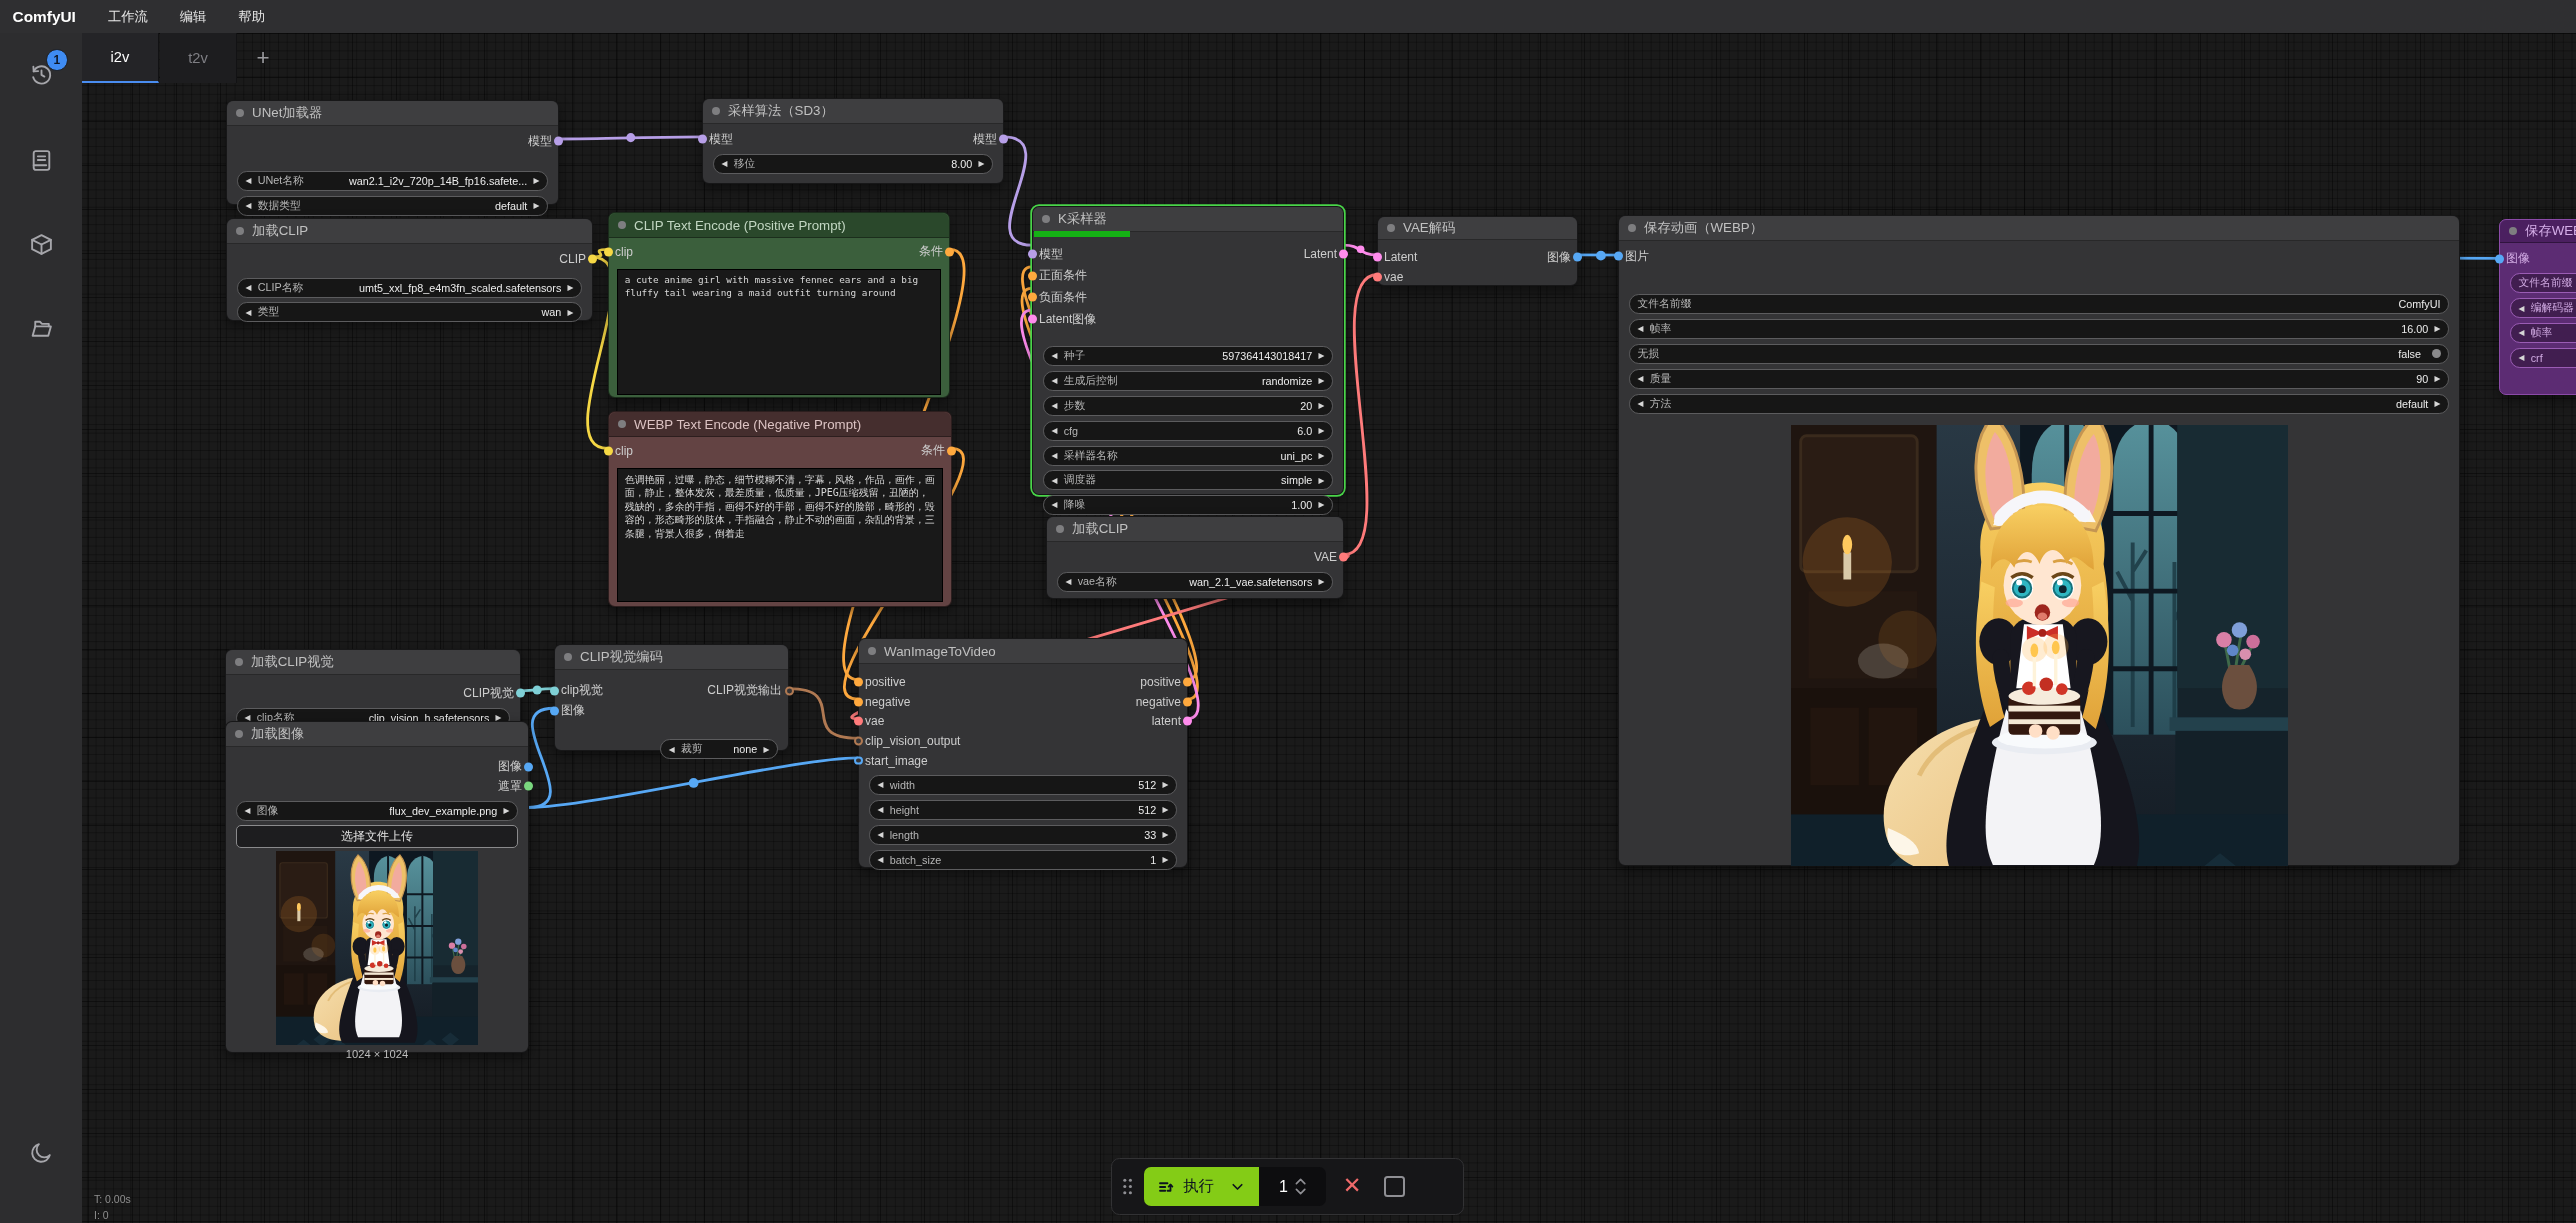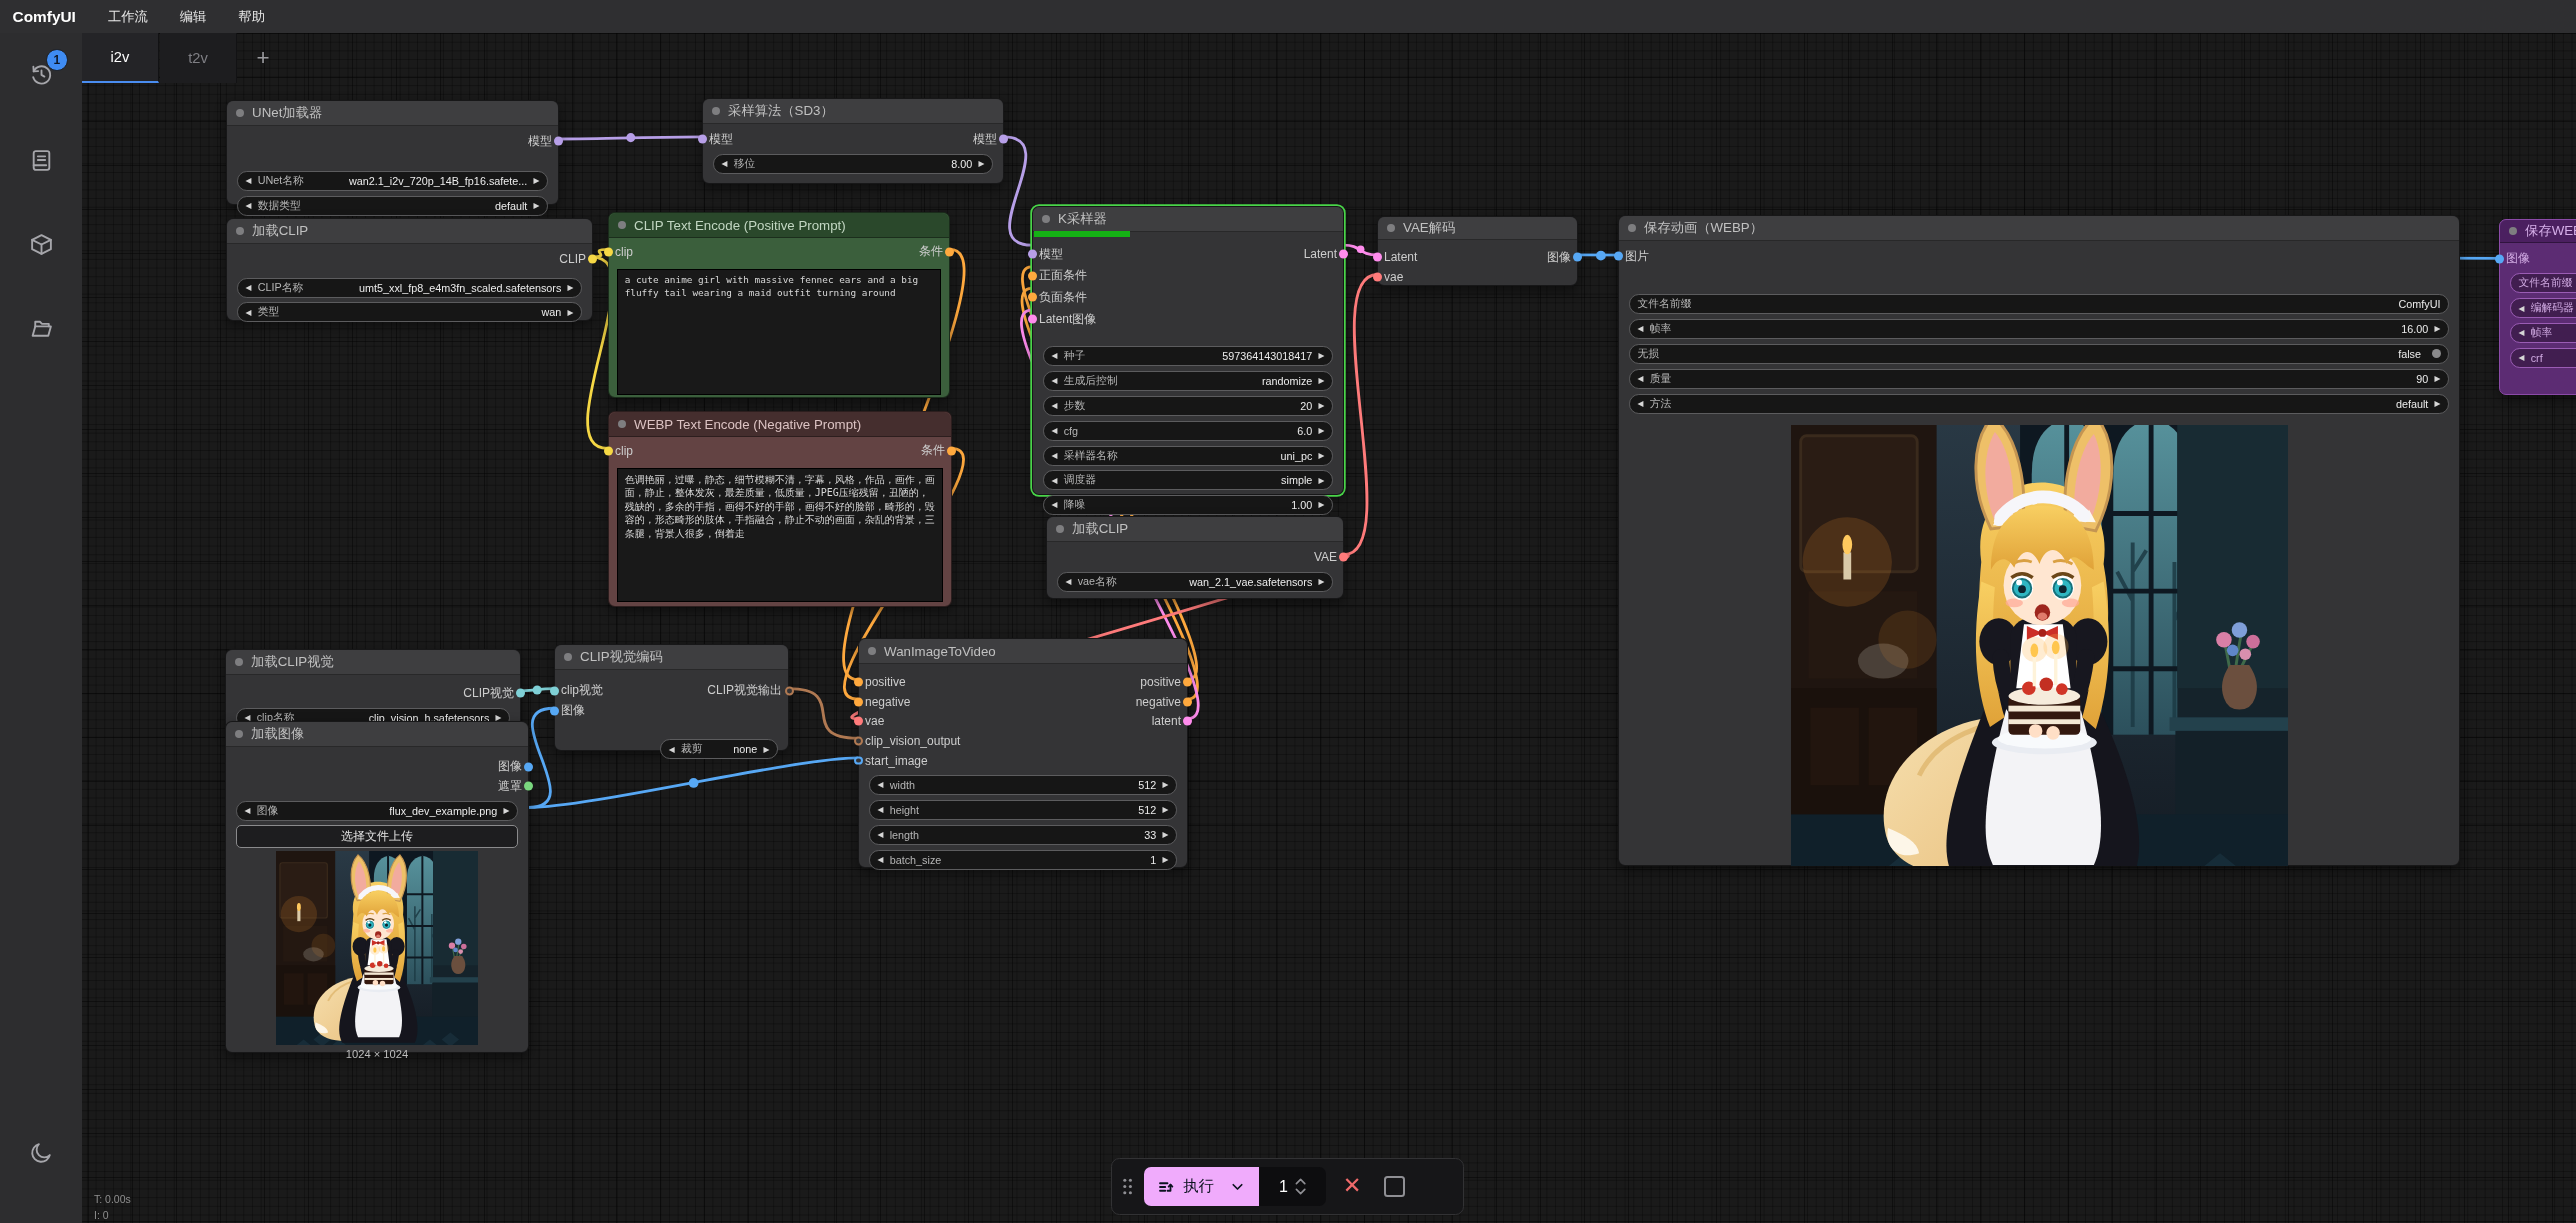--- a/index.html
+++ b/index.html
@@ -65,21 +65,21 @@
   .selected{box-shadow:0 0 0 1.7px #49d549,0 4.2px 11.2px rgba(0,0,0,.45)}
   .upload-btn{height:21px;margin:4.2px 9.8px 0;border:0.7px solid #8a8a8c;background:#1d1d1f;color:#e2e2e2;
     font-size:12px;display:flex;align-items:center;justify-content:center;border-radius:5px}
   .img-caption{text-align:center;font-size:11.2px;color:#bdbdbd;margin-top:2.8px}
   .preview{display:block;background:#101820}
   .toolbar{position:absolute;left:1111px;top:1125px;width:353px;height:57px;background:#161618;
     border:0.7px solid #323234;border-radius:8.4px;display:flex;align-items:center;gap:11.2px;
     padding:0 9.8px;box-sizing:border-box;z-index:20}
   .drag-handle svg{display:block}
   .run-group{display:flex;height:39px;border-radius:7px;overflow:hidden}
-  .run-btn{display:flex;align-items:center;gap:8.4px;background:#f0abfc;color:#0c1320;padding:0 12.6px;font-size:15.4px}
+  .run-btn{display:flex;align-items:center;gap:8.4px;background:#84cc16;color:#0c1320;padding:0 12.6px;font-size:15.4px}
   .run-btn svg{stroke:#0c1320;fill:none;stroke-width:2.4;stroke-linecap:round;stroke-linejoin:round}
   .count-box{width:67px;background:#0d0d0f;color:#fff;display:flex;align-items:center;justify-content:center;
     gap:7px;font-size:16px}
   .steppers{display:flex;flex-direction:column;gap:2.8px}
   .steppers svg{stroke:#8f8f94;fill:none;stroke-width:2.4;stroke-linecap:round;stroke-linejoin:round}
   .x-btn{color:#ef6a6a;font-size:22.4px;line-height:1;padding:0 5.6px}
   .stop-btn{width:17px;height:17px;border:2.1px solid #8f8f94;border-radius:3.5px;margin-left:5.6px}
   .statusbar{position:absolute;left:94px;top:1158px;font-size:10.5px;color:#8f8f8f;line-height:1.55;z-index:3}
 </style>
 </head>

